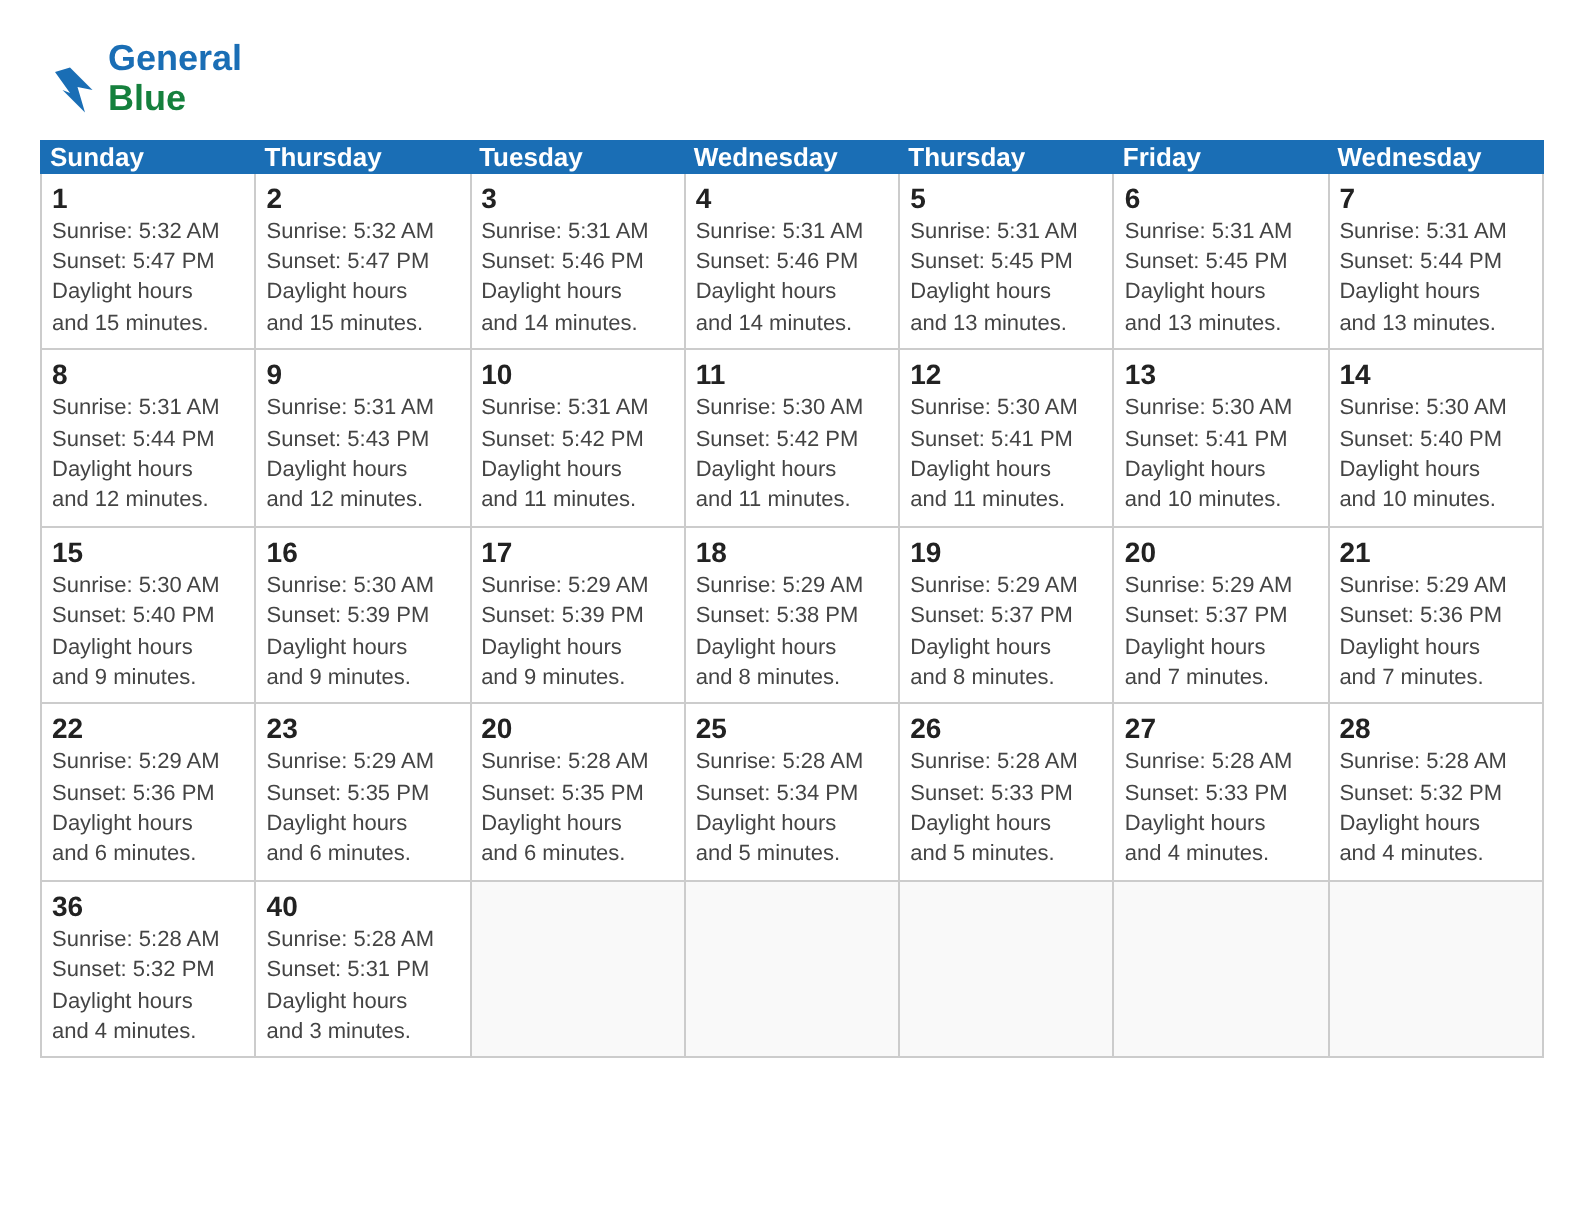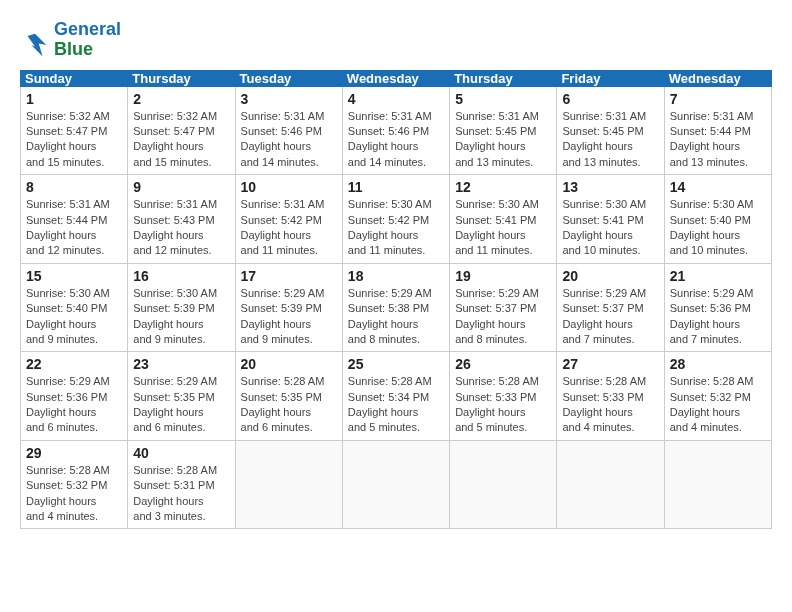--- a/index.html
+++ b/index.html
@@ -374,21 +374,21 @@
         <div class="day-info">
           Sunrise: 5:28 AM<br>
           Sunset: 5:32 PM<br>
           Daylight hours<br>
           and 4 minutes.
         </div>
       </td>
       </tr>
       <tr>
         <td>
-        <span class="day-number">29</span>
+        <span class="day-number">36</span>
         <div class="day-info">
           Sunrise: 5:28 AM<br>
           Sunset: 5:32 PM<br>
           Daylight hours<br>
           and 4 minutes.
         </div>
       </td>
         <td>
         <span class="day-number">40</span>
         <div class="day-info">

